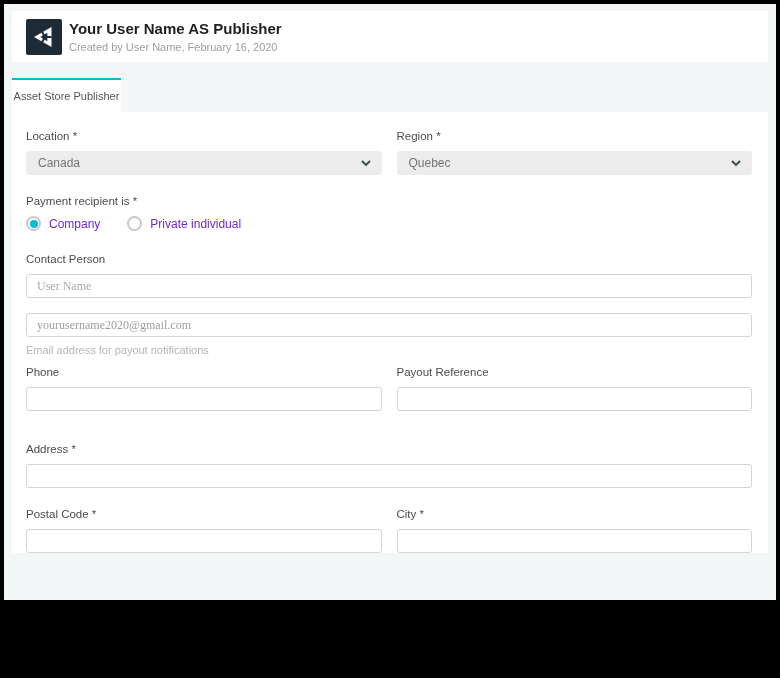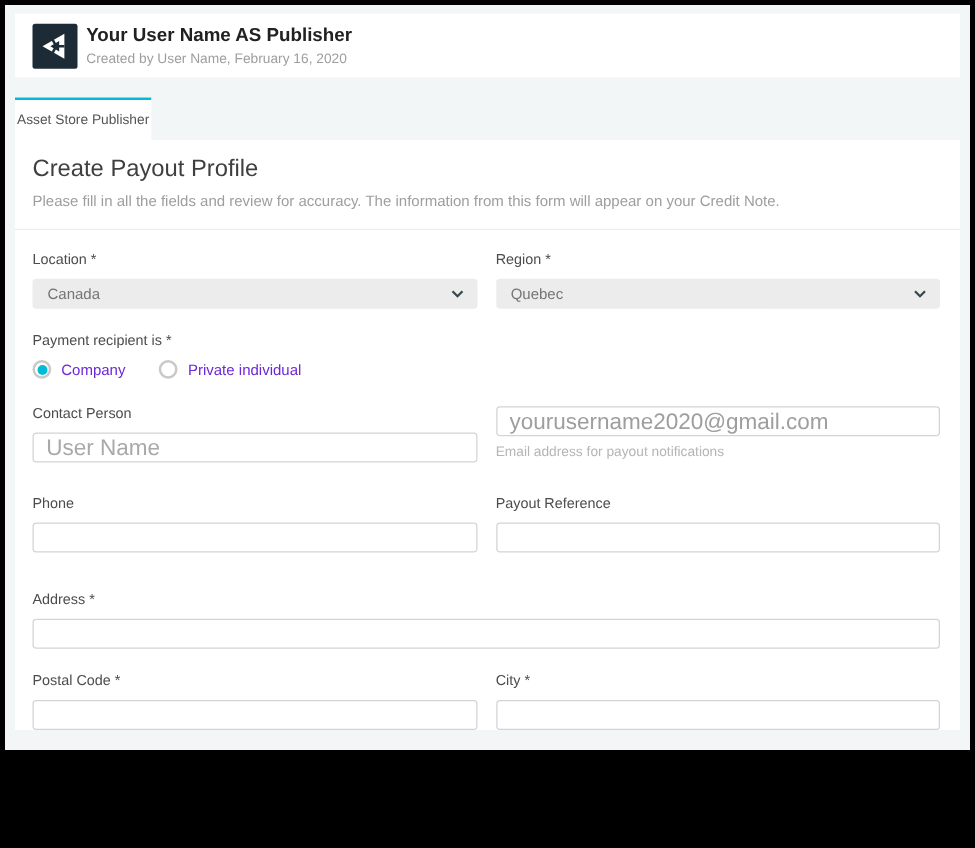--- a/index.html
+++ b/index.html
@@ -68,22 +68,22 @@
   
   .select{
     position:relative;height:24px;background:#ececec;border-radius:3px;
     display:flex;align-items:center;padding:0 30px 0 12px;
     font-size:12px;color:#757575;cursor:pointer;
   }
   .select .chev{position:absolute;right:10px;top:6px;width:12px;height:12px;}
   
   .text-input{
     width:100%;height:24px;border:1px solid var(--input-border);border-radius:3px;
-    padding:0 10px;font-size:18px;color:#555;background:#fff;
-    font-family:Liberation Sans, sans-serif;outline:none;
+    padding:0 10px;font-size:12px;color:#555;background:#fff;
+    font-family:Liberation Serif, serif;outline:none;
   }
   .text-input::placeholder{color:#a9a9a9;opacity:1;}
   .email-input{color:var(--muted);}
   .input-focused{
     width:100%;height:26px;border:2px solid var(--accent);border-radius:3px;
     background:#fff;display:flex;align-items:center;padding:0 9px;cursor:text;
   }
   .caret{width:1px;height:13px;background:#222;animation:blink 1.1s step-end infinite;}
   @keyframes blink{50%{opacity:0;}}
   .helper{font-size:11px;color:#b5b5b5;margin-top:7px;}
@@ -95,21 +95,21 @@
     border:2px solid #c9c9c9;position:relative;flex:0 0 auto;background:#fff;
   }
   .radio-option.selected .radio-circle::after{
     content:'';position:absolute;left:1.5px;top:1.5px;right:1.5px;bottom:1.5px;
     background:var(--accent);border-radius:50%;
   }
   
   .row-selects{margin-bottom:20px;}
   .row-recipient{margin-bottom:22px;}
   .row-company{margin-bottom:19px;}
-  .row-contact{margin-bottom:27px;}
+  .row-contact{margin-bottom:10px;flex-direction:column;}
   .row-phone{margin-bottom:32px;}
   .row-address{margin-bottom:20px;}
   .row-postal{margin-bottom:16px;}
 </style>
 </head>
 <body>
 
 <div class="frame">
 
   <div class="header-card">
@@ -127,24 +127,20 @@
       <div class="header-subtitle">Created by User Name, February 16, 2020</div>
     </div>
   </div>
 
   <div class="tabs">
     <div class="tab">Asset Store Publisher</div>
   </div>
 
   <div class="content-card">
 
-    <div class="card-header">
-      <div class="form-title">Create Payout Profile</div>
-      <div class="form-desc">Please fill in all the fields and review for accuracy. The information from this form will appear on your Credit Note.</div>
-    </div>
 
     <div class="form-body">
 
       <div class="row two-col row-selects">
         <div class="col">
           <span class="field-label">Location *</span>
           <div class="select">
             <span>Canada</span>
             <svg class="chev" viewBox="0 0 12 12">
                 <polyline points="2,4 6,8 10,4" fill="none" stroke="#37474f" stroke-width="1.8"></polyline>

